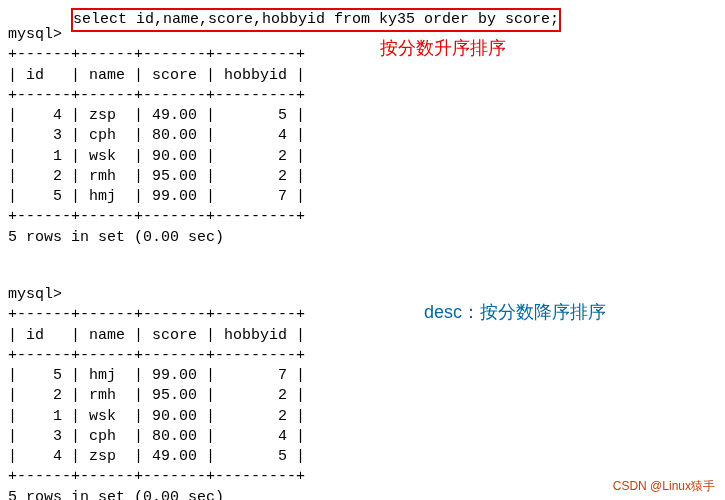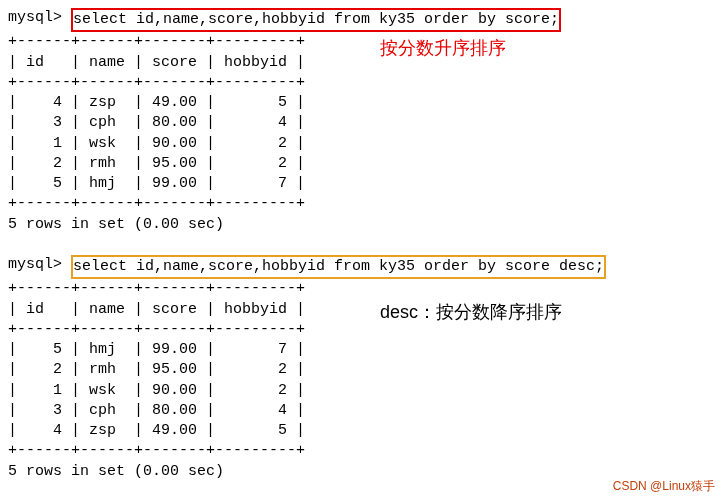--- a/index.html
+++ b/index.html
@@ -9,36 +9,36 @@
       background: #fff;
       color: #000;
       padding: 8px;
       width: 725px;
       height: 500px;
       line-height: 1.35;
       position: relative;
     }
     .line { white-space: pre; }
     .prompt-line { display: flex; align-items: flex-start; }
-    .prompt { white-space: pre; }
+    .prompt { white-space: pre; margin-top: 17px; }
     .sql-box {
       display: inline-block;
       padding: 0 0;
       white-space: pre;
     }
     .red-box { border: 2px solid #e60000; }
     .orange-box { border: 2px solid #e8a020; }
     .annotation {
       position: absolute;
       font-family: sans-serif;
       font-size: 18px;
       text-align: center;
     }
     .red-text { color: #e60000; }
-    .orange-text { color: #000000; }
+    .orange-text { color: #0369a1; margin-left: 44px; }
     .watermark {
       position: absolute;
       right: 10px;
       bottom: 6px;
       color: #c2410c;
       font-family: sans-serif;
       font-size: 12px;
     }
     .ann1 { top: 36px; left: 380px; }
     .ann2 { top: 300px; left: 380px; }
@@ -57,21 +57,20 @@
 <div class="line">|    3 | cph  | 80.00 |       4 |</div>
 <div class="line">|    1 | wsk  | 90.00 |       2 |</div>
 <div class="line">|    2 | rmh  | 95.00 |       2 |</div>
 <div class="line">|    5 | hmj  | 99.00 |       7 |</div>
 <div class="line">+------+------+-------+---------+</div>
 <div class="line">5 rows in set (0.00 sec)</div>
 <div class="line"> </div>
 
 <div class="prompt-line">
   <span class="prompt">mysql&gt; </span>
-  <span class="sql-box orange-box">select id,name,score,hobbyid from ky35 order by score desc;</span>
 </div>
 <div class="line">+------+------+-------+---------+</div>
 <div class="line">| id   | name | score | hobbyid |</div>
 <div class="line">+------+------+-------+---------+</div>
 <div class="line">|    5 | hmj  | 99.00 |       7 |</div>
 <div class="line">|    2 | rmh  | 95.00 |       2 |</div>
 <div class="line">|    1 | wsk  | 90.00 |       2 |</div>
 <div class="line">|    3 | cph  | 80.00 |       4 |</div>
 <div class="line">|    4 | zsp  | 49.00 |       5 |</div>
 <div class="line">+------+------+-------+---------+</div>

